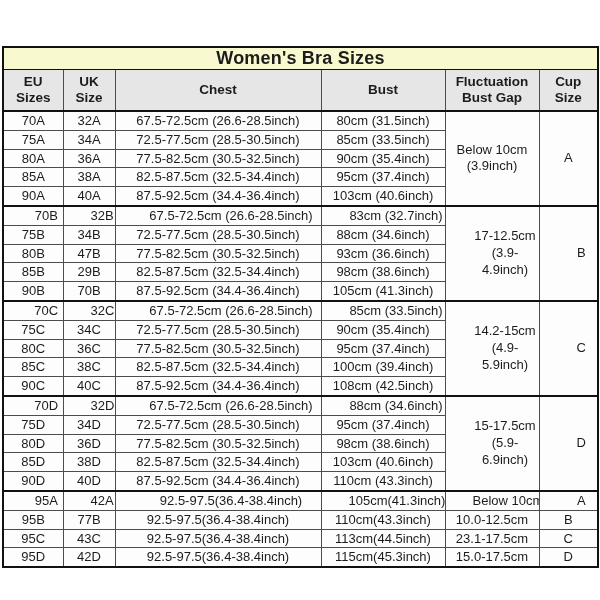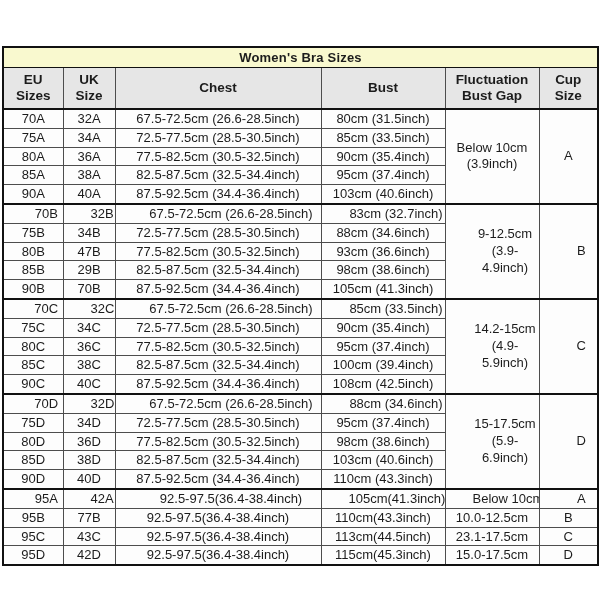--- a/index.html
+++ b/index.html
@@ -26,21 +26,21 @@
   }
   th, td {
     border: 1px solid var(--border-light, #4d4d4d);
     text-align: center;
     vertical-align: middle;
     padding: 0 1px;
     overflow: hidden;
   }
   tr.title-row th {
     background: var(--title-bg, #f9f9cf);
-    font-size: 13px;
+    font-size: 18px;
     font-weight: bold;
     height: 19px;
     letter-spacing: 0.2px;
     border-bottom: 1px solid var(--border-dark, #111111);
   }
   tr.header-row th {
     background: var(--header-bg, #e6e6e6);
     font-size: 13.5px;
     font-weight: bold;
     height: 40px;
@@ -121,21 +121,21 @@
         <td>90A</td>
         <td>40A</td>
         <td>87.5-92.5cm (34.4-36.4inch)</td>
         <td>103cm (40.6inch)</td>
       </tr>
       <tr class="group-start">
         <td>70B</td>
         <td>32B</td>
         <td>67.5-72.5cm (26.6-28.5inch)</td>
         <td>83cm (32.7inch)</td>
-        <td rowspan="5" class="gap-cell">9-12.5cm
+        <td rowspan="5" class="gap-cell">17-12.5cm
 (3.9-4.9inch)</td>
         <td rowspan="5" class="cup-cell">B</td>
       </tr>
       <tr>
         <td>75B</td>
         <td>34B</td>
         <td>72.5-77.5cm (28.5-30.5inch)</td>
         <td>88cm (34.6inch)</td>
       </tr>
       <tr>

